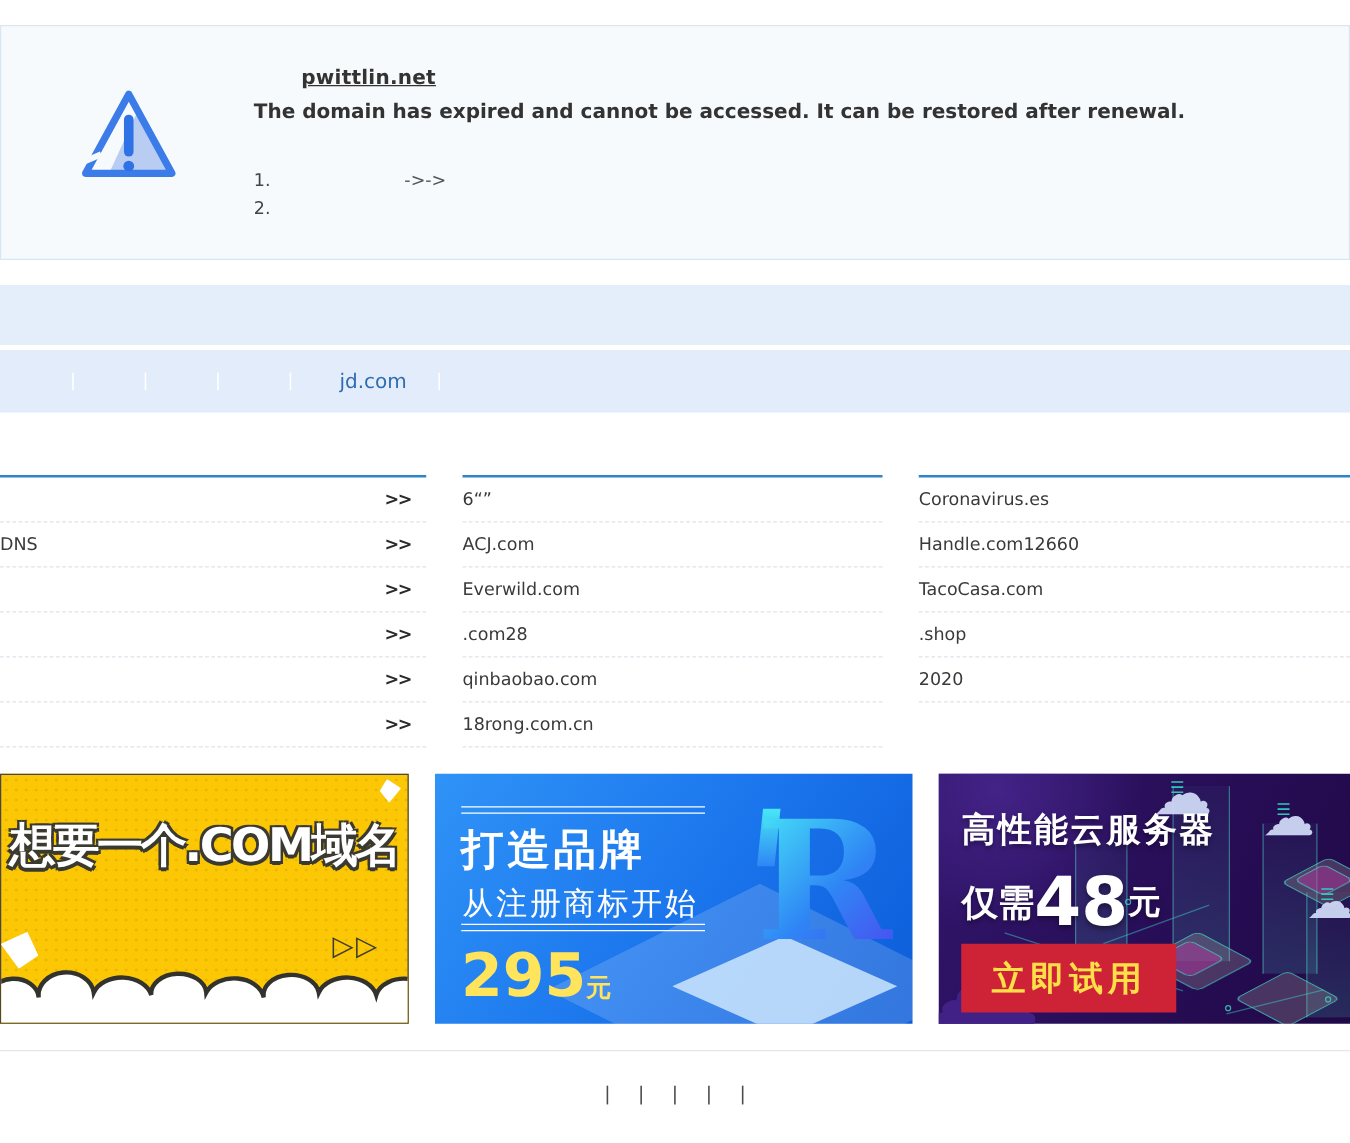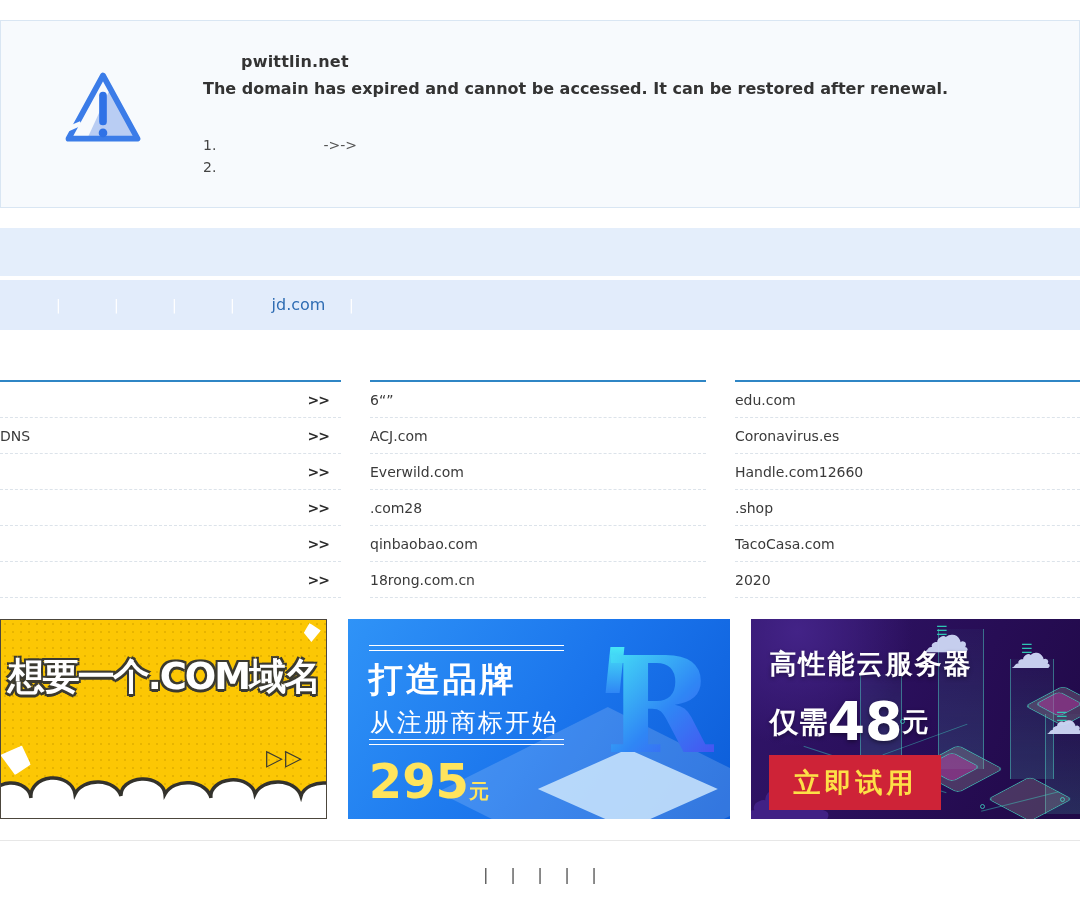--- a/index.html
+++ b/index.html
@@ -4,21 +4,21 @@
 <style>
   * { margin:0; padding:0; box-sizing:border-box; }
   html,body { width:1080px; height:914px; background:#fff; overflow:hidden;
     font-family:"DejaVu Sans","Liberation Sans",sans-serif; }
 
   
   .topgap { height:20px; }
   .notice { height:188px; border:1px solid #d9e6f3; background:#f7fafd; position:relative; }
   .warn-icon { position:absolute; left:56px; top:36px; width:92px; height:102px; }
   .notice-body { margin-left:202px; padding-top:31px; }
-  .notice-domain { font-size:16px; font-weight:bold; color:#333; margin-left:38px; letter-spacing:.2px; }
+  .notice-domain { font-size:16px; font-weight:bold; color:#333; margin-left:38px; letter-spacing:.2px;text-decoration:underline; }
   .notice-msg { font-size:16px; font-weight:bold; color:#333; margin-top:8px; }
   .notice-list { margin-top:36px; font-size:14px; color:#444; }
   .notice-item { line-height:22px; }
   .notice-item .num { display:inline-block; min-width:16px; }
   .notice-item .itxt { margin-left:100px; color:#555; }
 
   
   .gap2 { height:20px; }
   .band { height:48px; background:#e4eefb; }
   .gap3 { height:4px; background:#fff; }
@@ -206,37 +206,33 @@
         <span class="lbl">qinbaobao.com</span>
         <span class="more"></span>
       </div>
     <div class="lrow">
         <span class="lbl">18rong.com.cn</span>
         <span class="more"></span>
       </div>
   </div>
   <div class="col">
     <div class="lrow">
-        <span class="lbl">edu.com</span>
-        <span class="more"></span>
-      </div>
-    <div class="lrow">
         <span class="lbl">Coronavirus.es</span>
         <span class="more"></span>
       </div>
     <div class="lrow">
         <span class="lbl">Handle.com12660</span>
         <span class="more"></span>
       </div>
     <div class="lrow">
+        <span class="lbl">TacoCasa.com</span>
+        <span class="more"></span>
+      </div>
+    <div class="lrow">
         <span class="lbl">.shop</span>
-        <span class="more"></span>
-      </div>
-    <div class="lrow">
-        <span class="lbl">TacoCasa.com</span>
         <span class="more"></span>
       </div>
     <div class="lrow">
         <span class="lbl">2020</span>
         <span class="more"></span>
       </div>
   </div>
 </div>
 
 <div class="banners">

